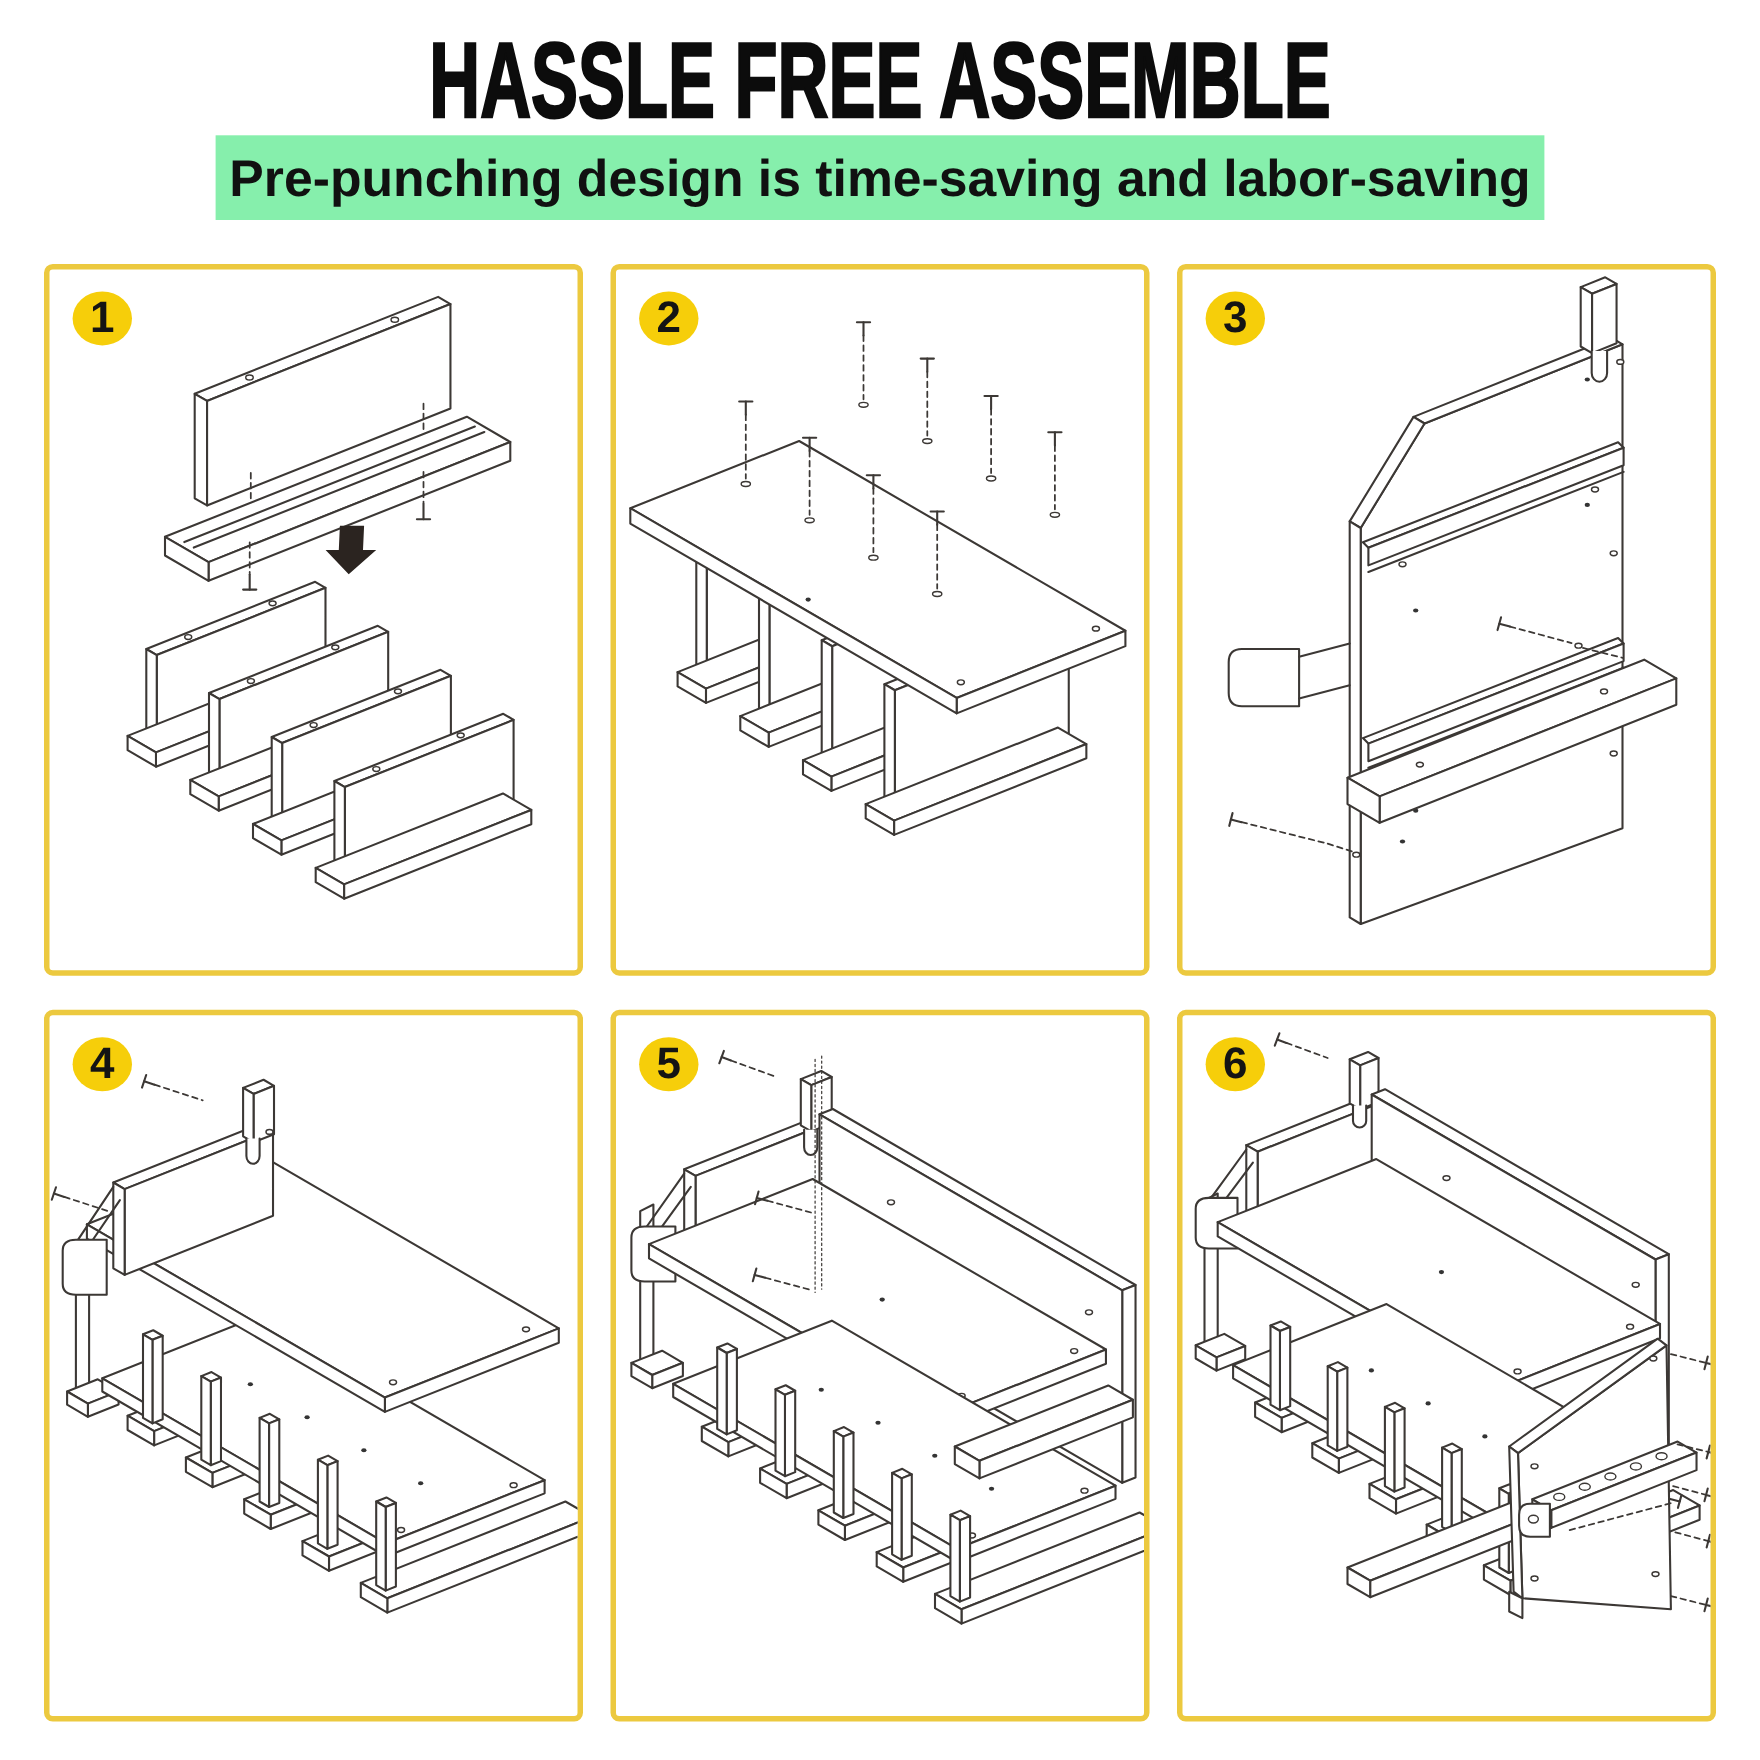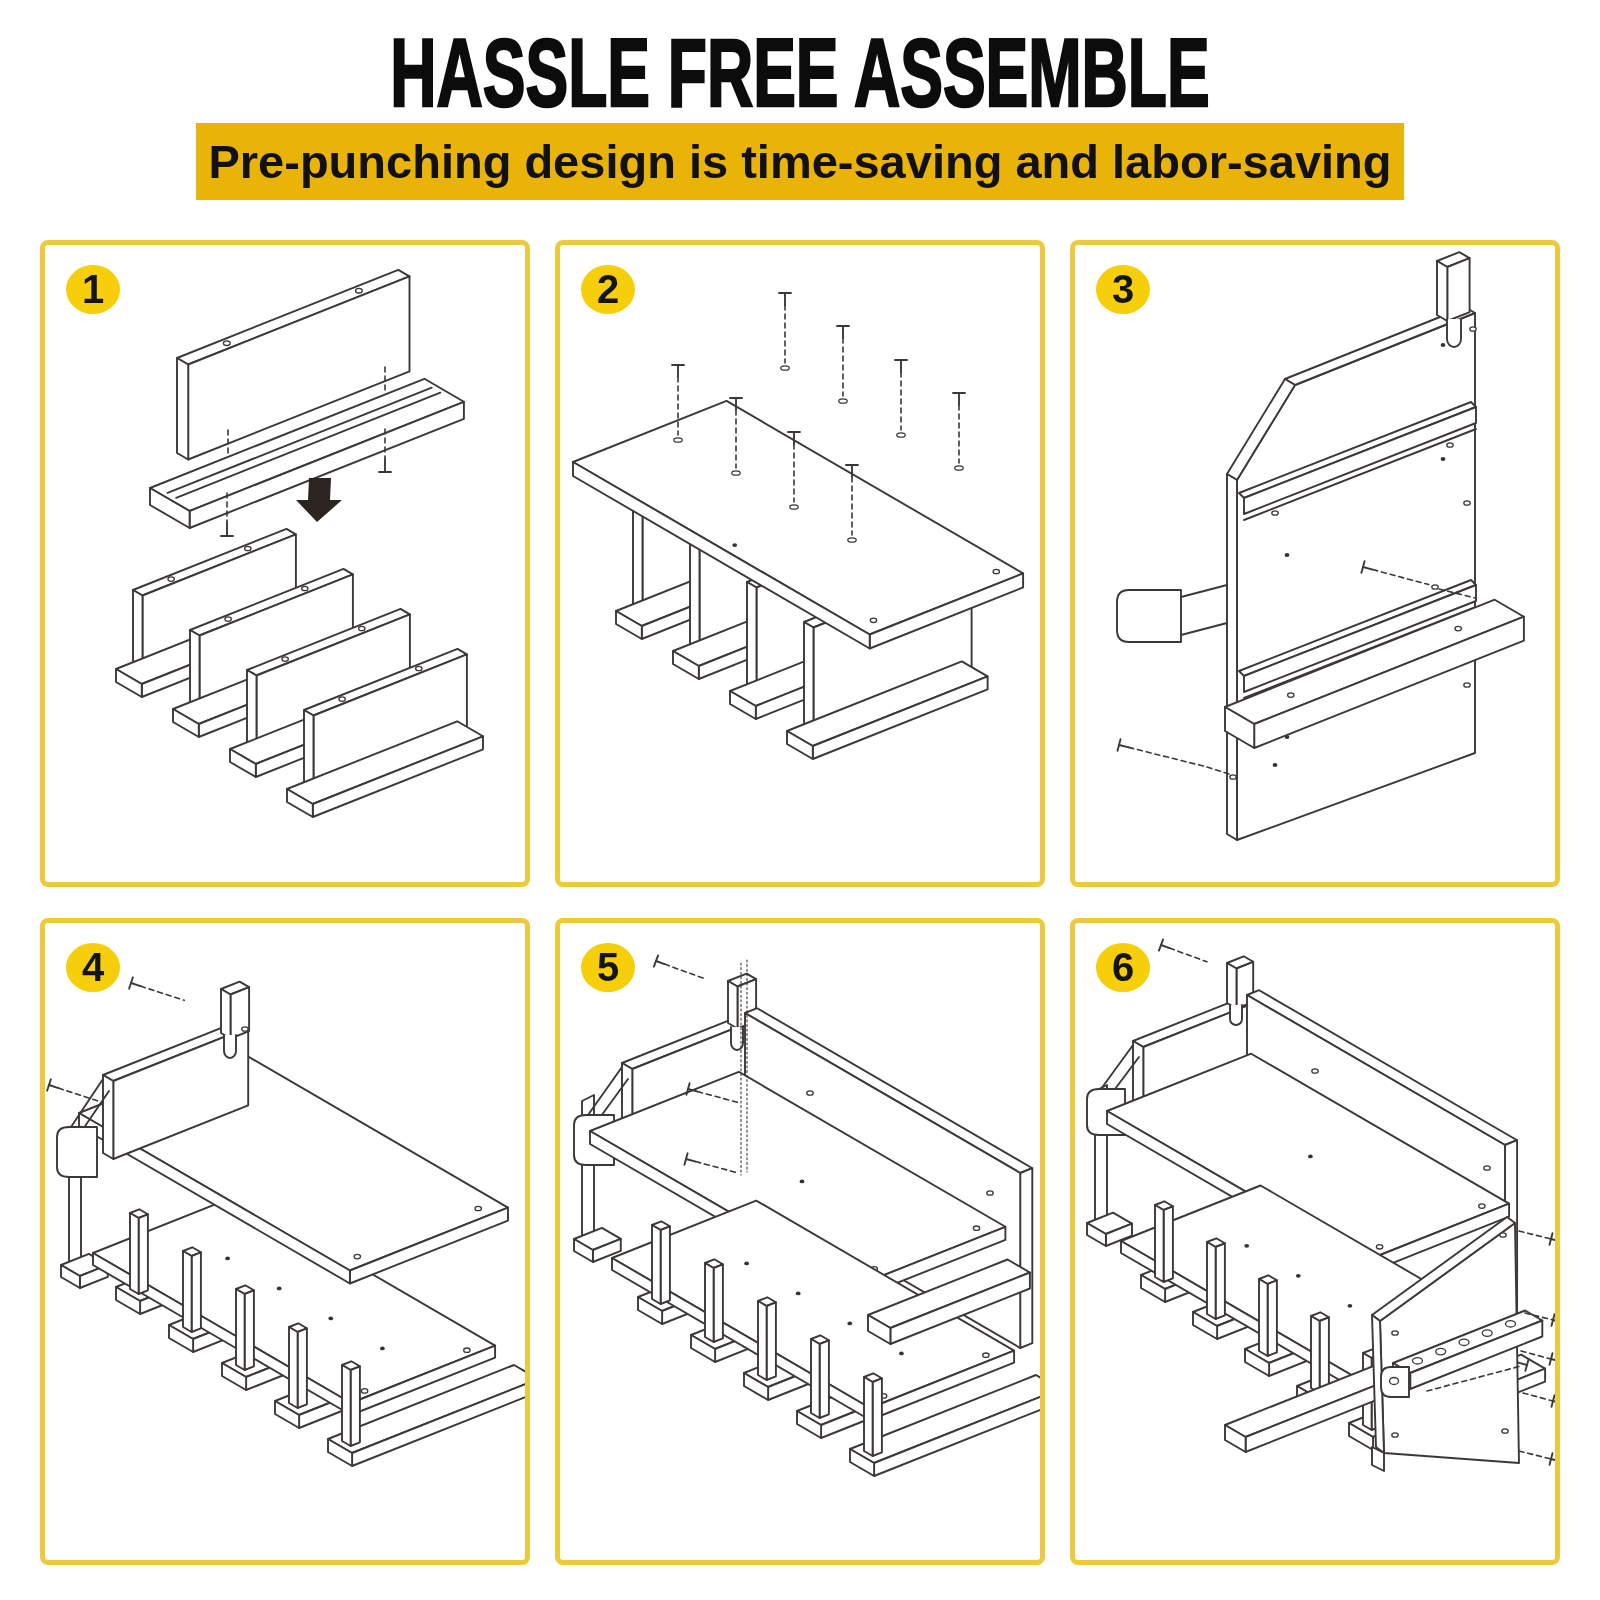--- a/index.html
+++ b/index.html
@@ -4,21 +4,21 @@
 <style>
   html,body{margin:0;padding:0}
   body{width:1600px;height:1600px;background:#fff;position:relative;
        font-family:"Liberation Sans", sans-serif;overflow:hidden}
 
   .title{position:absolute;top:24px;left:0;width:1600px;text-align:center;
          font-size:97px;font-weight:bold;color:#0c0c0c;white-space:nowrap;
          transform:scaleX(.66);letter-spacing:0;-webkit-text-stroke:2.5px #0c0c0c;
          line-height:1.0}
   .banner{position:absolute;top:123px;left:196px;width:1208px;height:77px;
-          background:#eab308;color:#111;font-size:47px;font-weight:bold;
+          background:#86efac;color:#111;font-size:47px;font-weight:bold;
           display:flex;align-items:center;justify-content:center;white-space:nowrap}
   .grid{position:absolute;left:40px;top:240px;display:grid;
         grid-template-columns:repeat(3,490px);grid-auto-rows:647px;
         column-gap:25px;row-gap:31px}
   .panel{position:relative;border:5px solid #ECC93F;border-radius:8px;background:#fff}
   .badge{position:absolute;left:21px;top:20px;width:54px;height:49px;background:#F6CE0A;
          border-radius:50%;display:flex;align-items:center;justify-content:center;
          font-size:40px;font-weight:bold;color:#141414;z-index:2}
   .art{position:absolute;left:0;top:0;width:480px;height:637px}
   .art path{stroke:#3c3835;stroke-width:1.9;fill:none;stroke-linejoin:round;stroke-linecap:round}

